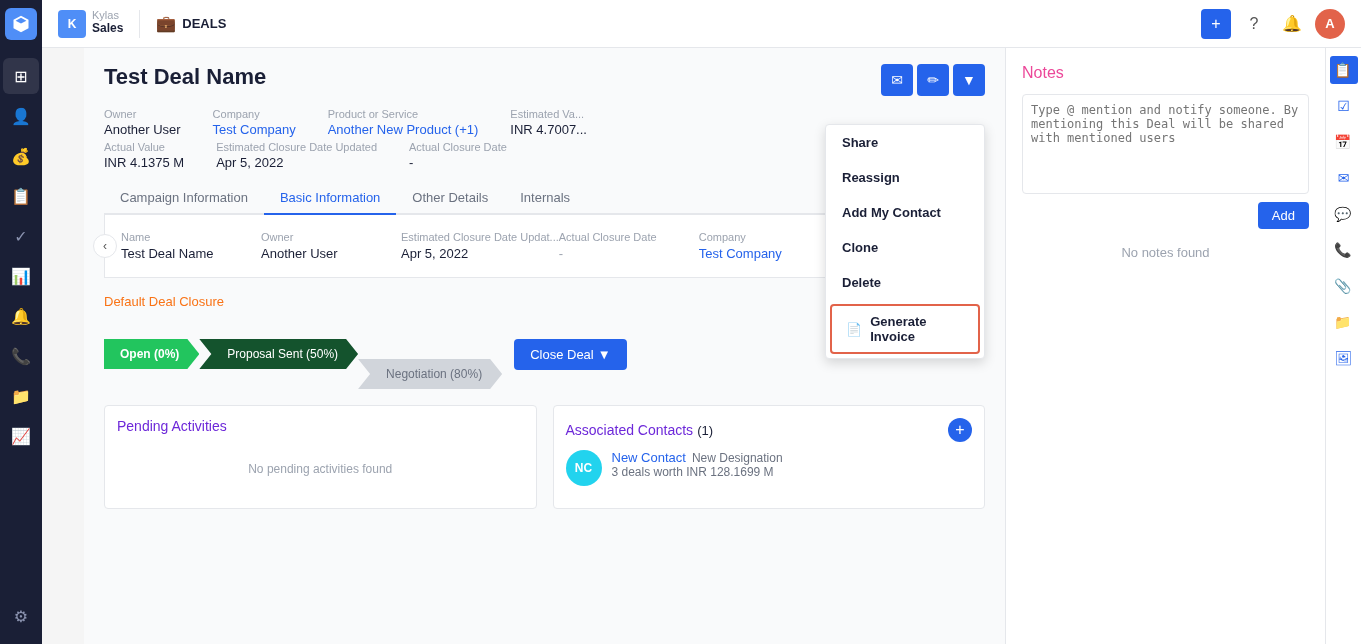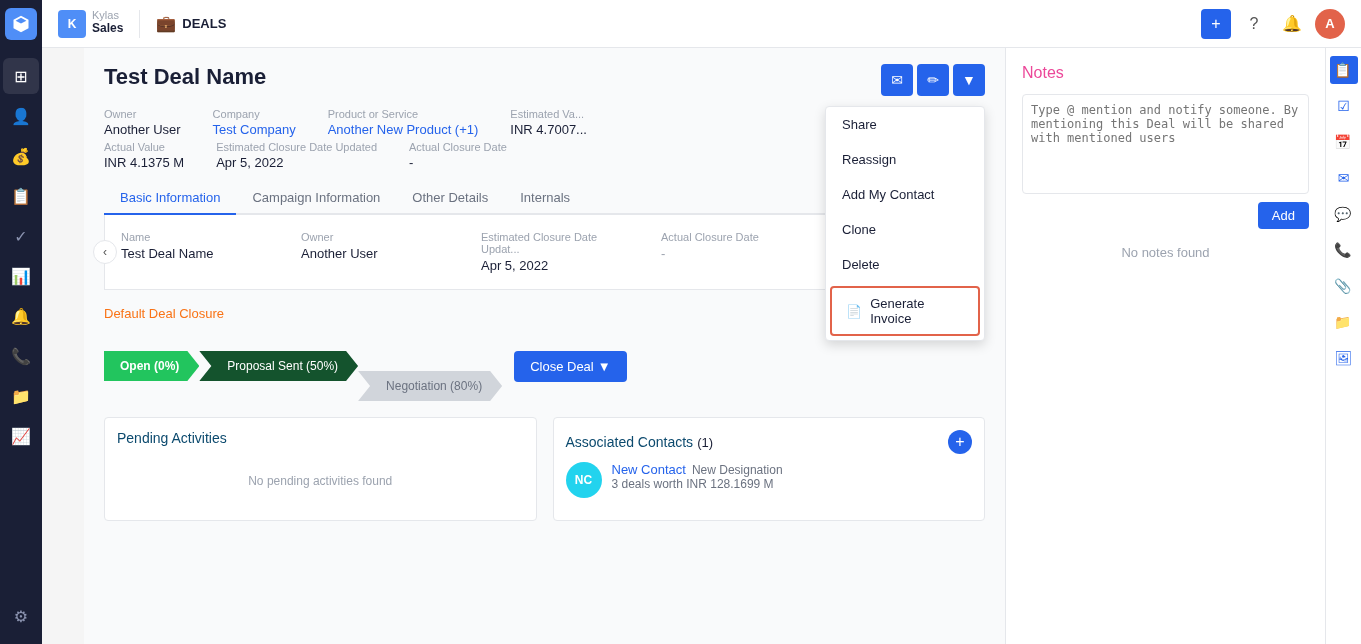--- a/index.html
+++ b/index.html
@@ -127,21 +127,21 @@
       position: relative;
     }
     .tab-nav-arrow {
       position: absolute; left: -12px; top: 50%;
       transform: translateY(-50%);
       width: 24px; height: 24px;
       background: #fff; border: 1px solid #e5e7eb;
       border-radius: 50%; display:flex; align-items:center; justify-content:center;
       cursor:pointer; font-size:12px; color:#555;
     }
-    .tab-fields { display: flex; gap: 40px; }
+    .tab-fields { display: flex; }
     .tab-field { display: flex; flex-direction: column; min-width: 140px; }
     .tf-label { font-size: 11px; color: #9ca3af; margin-bottom: 3px; }
     .tf-value { font-size: 13px; color: #1a1f36; }
     .tf-value.link { color: #2563eb; }
     .tf-value.dash { color: #9ca3af; }
 
     
     .pipeline-section { margin-top: 16px; }
     .pipeline-title { font-size: 13px; font-weight: 500; color: #f97316; margin-bottom: 10px; }
     .pipeline-stages { display: flex; align-items: center; gap: 0; }
@@ -169,21 +169,21 @@
 
     
     .bottom-panels { display: flex; gap: 16px; margin-top: 16px; }
     .panel {
       flex: 1;
       background: #fff;
       border: 1px solid #e5e7eb;
       border-radius: 4px;
       padding: 12px;
     }
-    .panel-title { font-size: 14px; font-weight: 500; color: #0c4a6e; margin-bottom: 8px; }
+    .panel-title { font-size: 14px; font-weight: 500; color: #6d28d9; margin-bottom: 8px; }
     .no-items { font-size: 12px; color: #9ca3af; text-align: center; padding: 20px 0; }
     .panel-header { display: flex; align-items: center; justify-content: space-between; margin-bottom: 8px; }
     .add-btn {
       width: 24px; height: 24px;
       background: #2563eb; color: #fff;
       border-radius: 50%; border: none;
       cursor: pointer; font-size: 16px; line-height: 1;
       display: flex; align-items: center; justify-content: center;
     }
     .contact-item { display: flex; align-items: flex-start; gap: 10px; }
@@ -247,27 +247,28 @@
       width: 28px; height: 28px;
       display: flex; align-items: center; justify-content: center;
       color: #2563eb; cursor: pointer; font-size: 14px;
       border-radius: 3px;
     }
     .rs-icon.active { background: #2563eb; color: #fff; }
 
     
     .dropdown-menu {
       position: absolute;
-      top: 42px; right: 0;
+      top: 60px; right: 0;
       background: #fff;
       border: 1px solid #e5e7eb;
       border-radius: 4px;
       box-shadow: 0 4px 12px rgba(0,0,0,0.15);
       width: 160px;
       z-index: 200;
+      font-weight: bold;
     }
     .dropdown-item {
       padding: 10px 16px;
       font-size: 13px;
       color: #1a1f36;
       cursor: pointer;
       display: flex; align-items: center; gap: 8px;
     }
     .dropdown-item.highlighted {
       border: 2px solid #e2634a;
@@ -386,22 +387,22 @@
         <span class="meta-label">Estimated Closure Date Updated</span>
         <span class="meta-value">Apr 5, 2022</span>
       </div>
       <div class="meta-item">
         <span class="meta-label">Actual Closure Date</span>
         <span class="meta-value">-</span>
       </div>
     </div>
 
     <div class="tabs">
+      <div class="tab">Campaign Information</div>
       <div class="tab active">Basic Information</div>
-      <div class="tab">Campaign Information</div>
       <div class="tab">Other Details</div>
       <div class="tab">Internals</div>
     </div>
 
     <div class="tab-content">
       <div class="tab-nav-arrow">‹</div>
       <div class="tab-fields">
         <div class="tab-field">
           <span class="tf-label">Name</span>
           <span class="tf-value">Test Deal Name</span>

